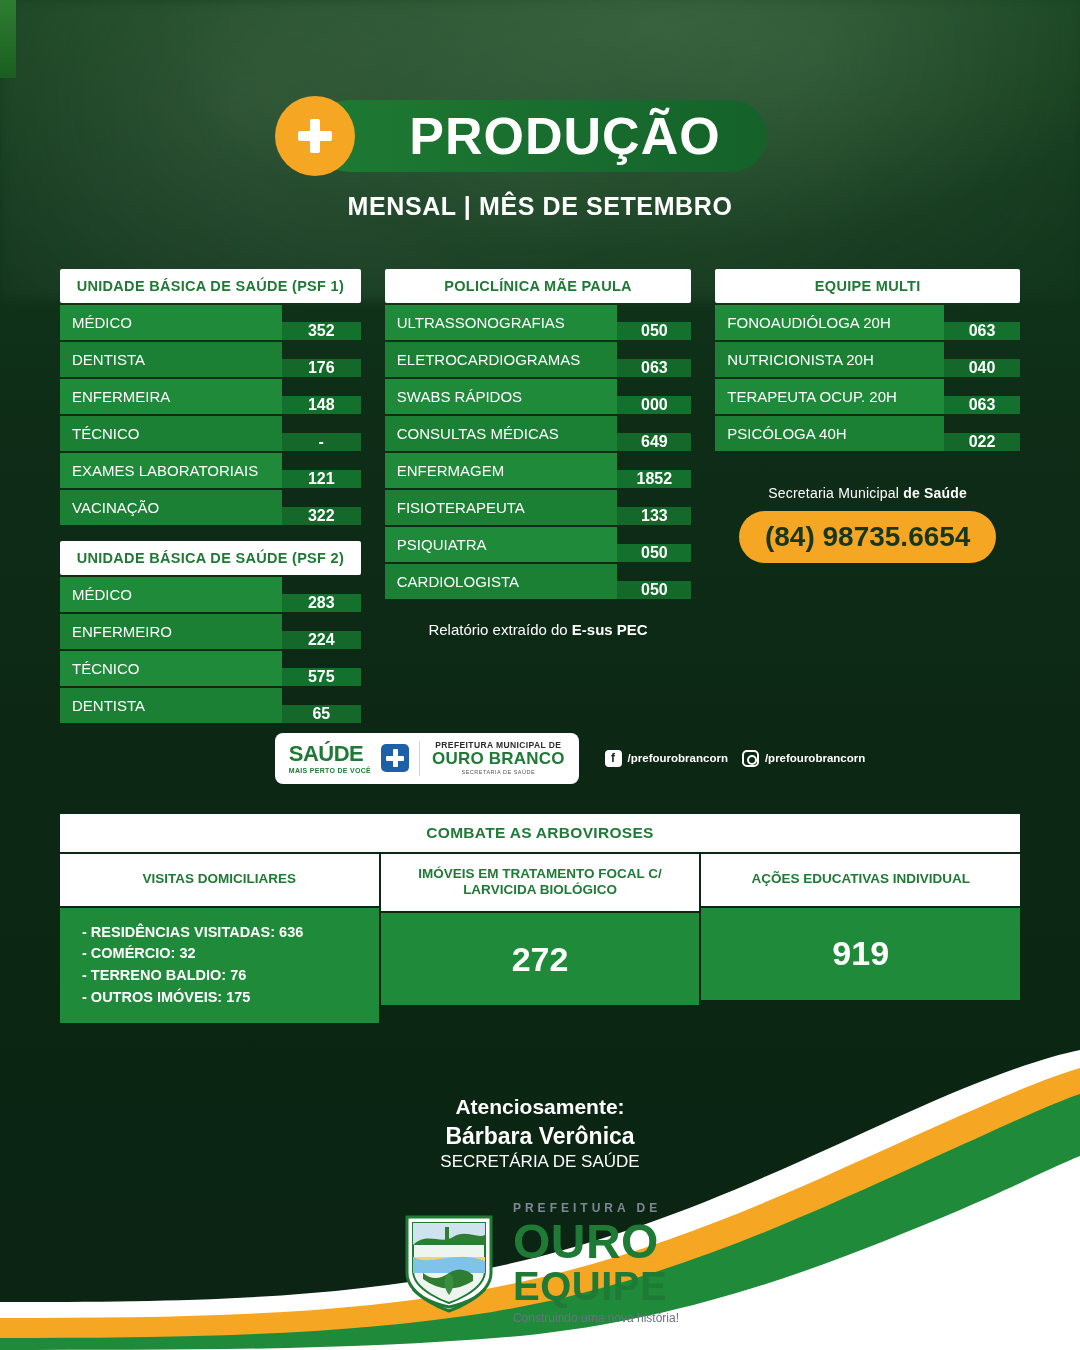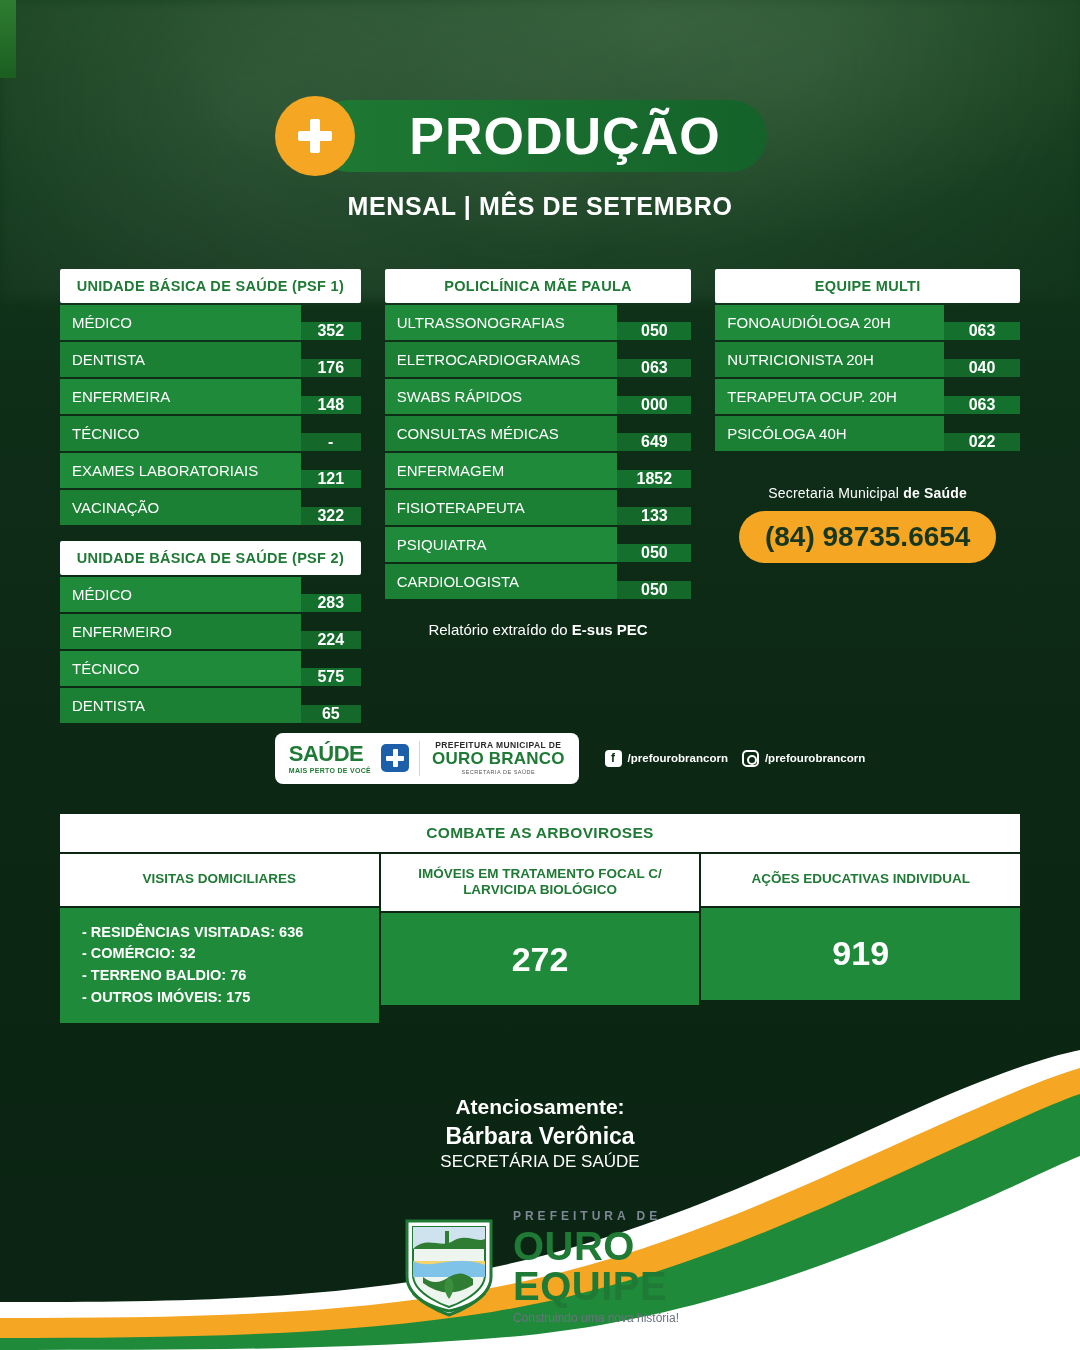--- a/index.html
+++ b/index.html
@@ -95,21 +95,21 @@
     margin-top: 2px;
   }
   .row .lbl {
     flex: 1;
     background: #1f8a3a;
     color: #ffffff;
     font-size: 15px;
     padding: 9px 12px;
   }
   .row .val {
-    width: 60px;
+    width: 79px;
     background: #14702d;
     color: #ffffff;
     font-size: 16px; font-weight: bold;
     display: flex; align-items: center; justify-content: center;
   }
   .row.alt .lbl { background: #1b8034; }
   .row.alt .val { background: #13682a; }
 
   .spacer-12 { height: 16px; }
 
@@ -218,21 +218,21 @@
   .wave { position: absolute; left: 0; bottom: 0; width: 1080px; height: 300px; z-index: 2; }
   .footer-logo {
     position: absolute; z-index: 5; left: 0; right: 0; bottom: 26px;
     display: flex; align-items: center; justify-content: center; gap: 16px;
   }
   .brasao {
     width: 96px; height: 104px;
   }
   .ob-text { line-height: 1; }
   .ob-text .t1 { color: #7e8796; font-size: 12px; letter-spacing: 4px; font-weight: bold; }
-  .ob-text .t2 { color: #1f7a35; font-size: 40px; font-weight: bold; letter-spacing: 0.5px; margin-top: 4px; }
+  .ob-text .t2 { color: #1f7a35; font-size: 48px; font-weight: bold; letter-spacing: 0.5px; margin-top: 4px; }
   .ob-text .t3 { color: #1f7a35; font-size: 40px; font-weight: bold; letter-spacing: 0.5px; }
   .ob-text .t4 { color: #6b7380; font-size: 12px; margin-top: 6px; }
 </style>
 </head>
 <body>
 
 <div id="page">
   <div class="corner-stripe"></div>
 
   <div class="header">

